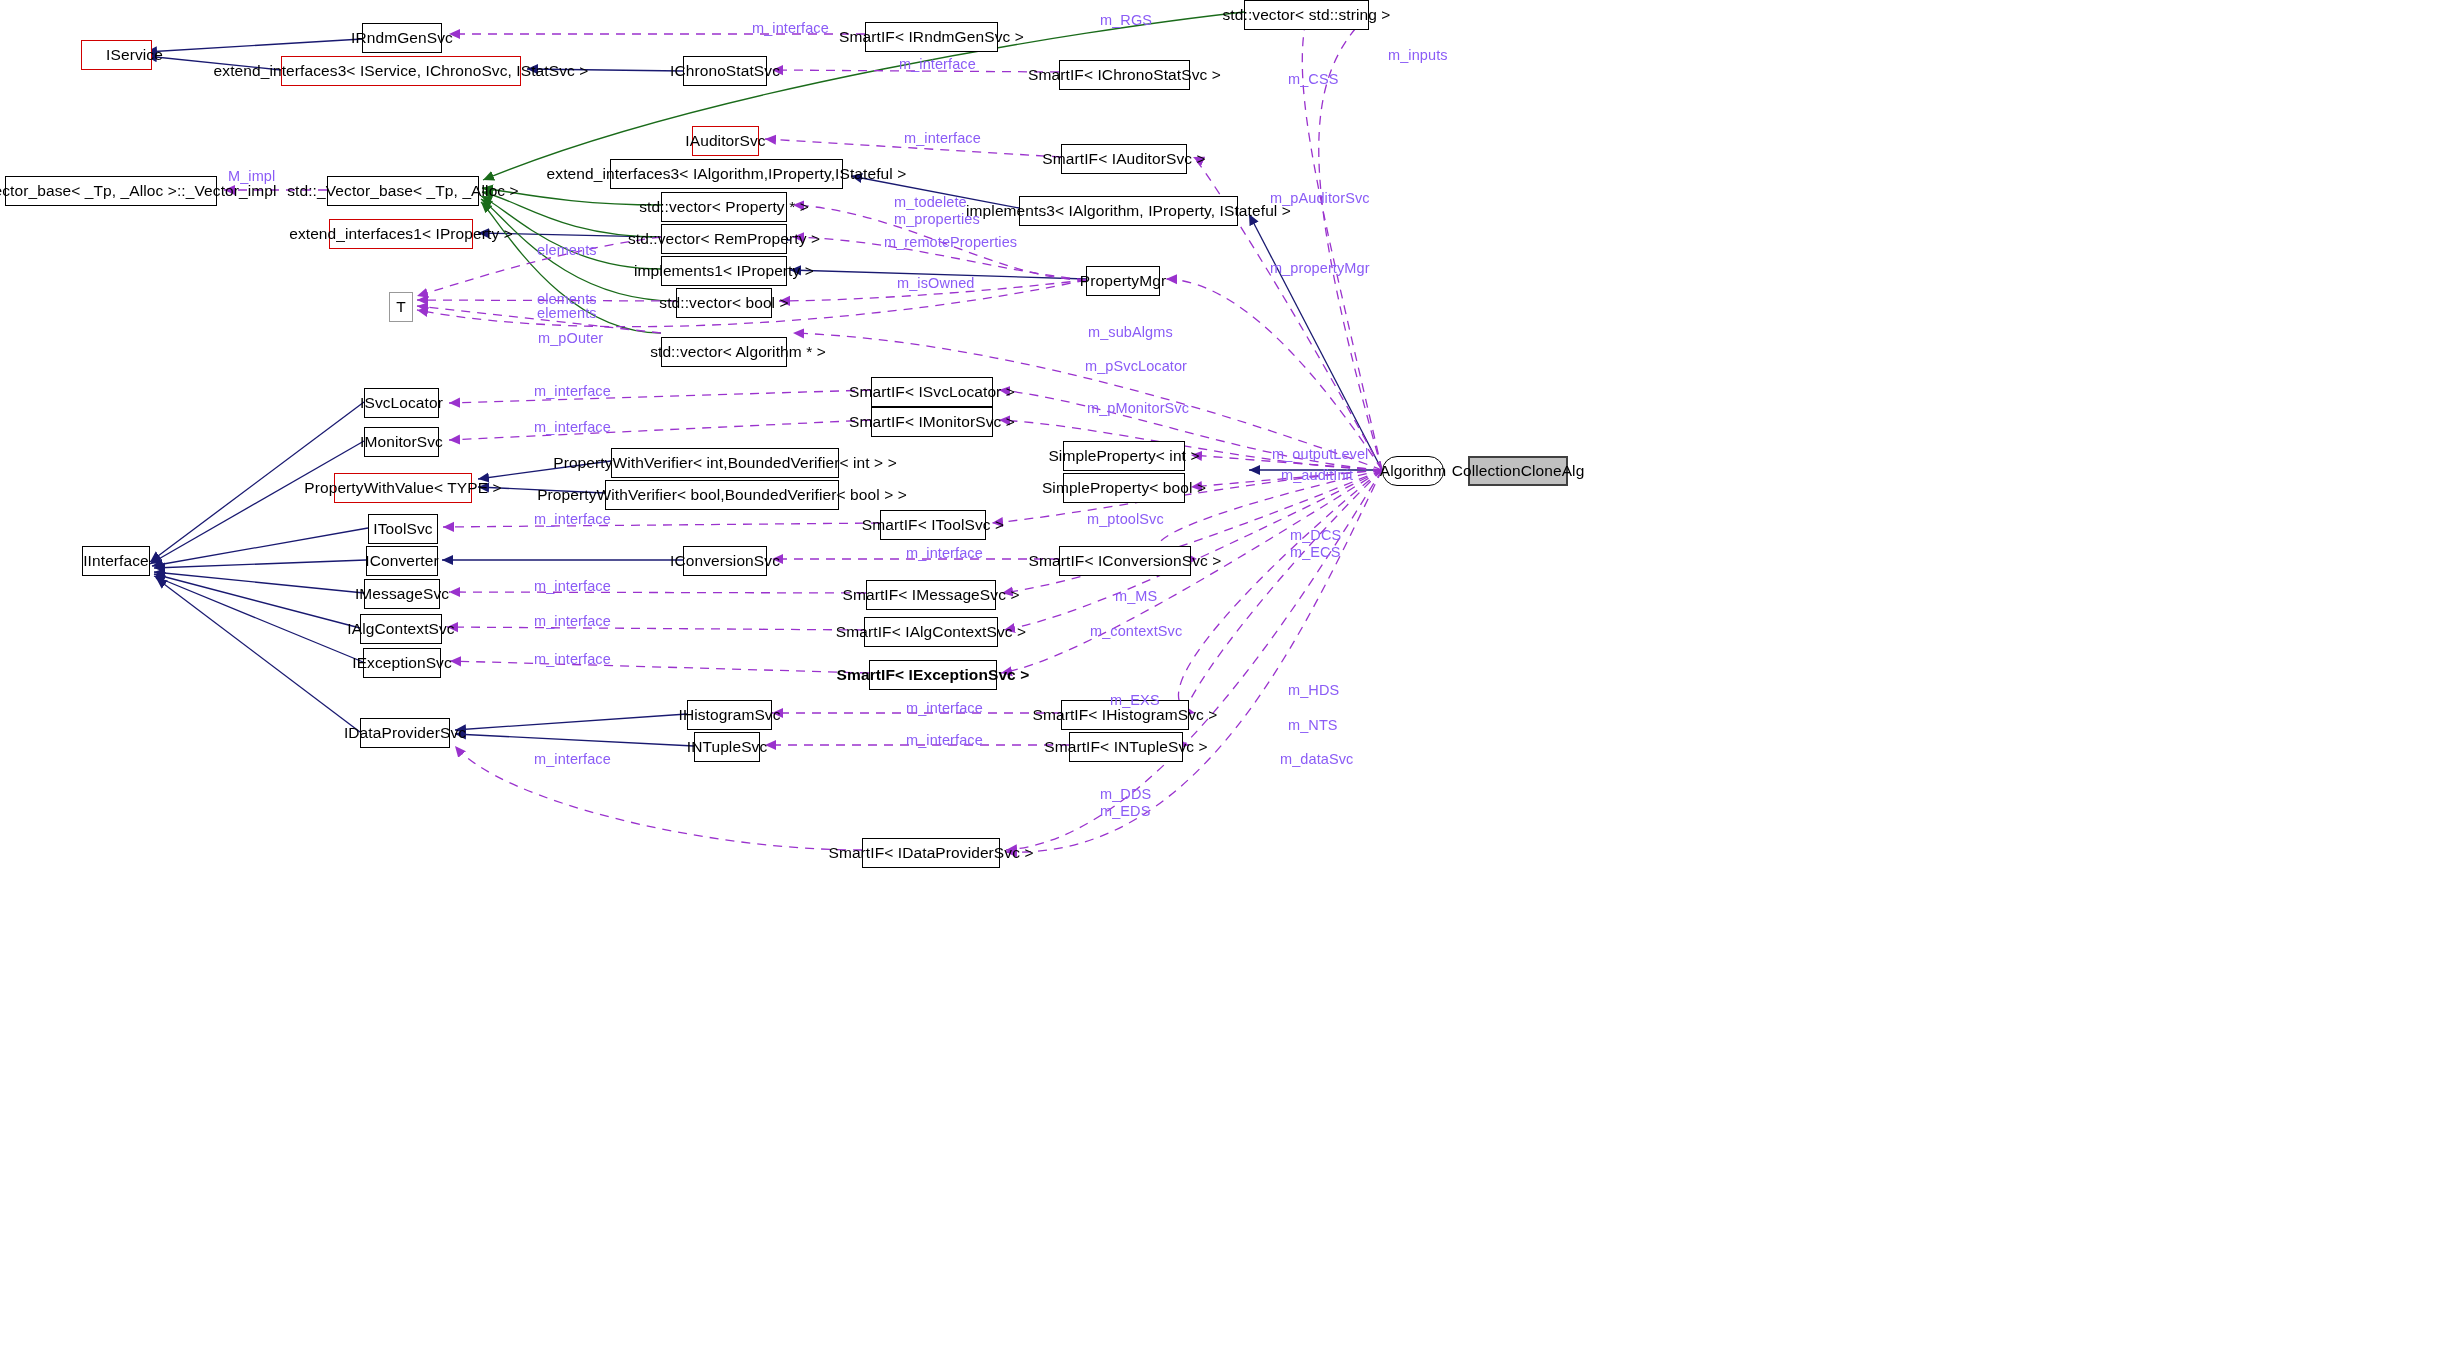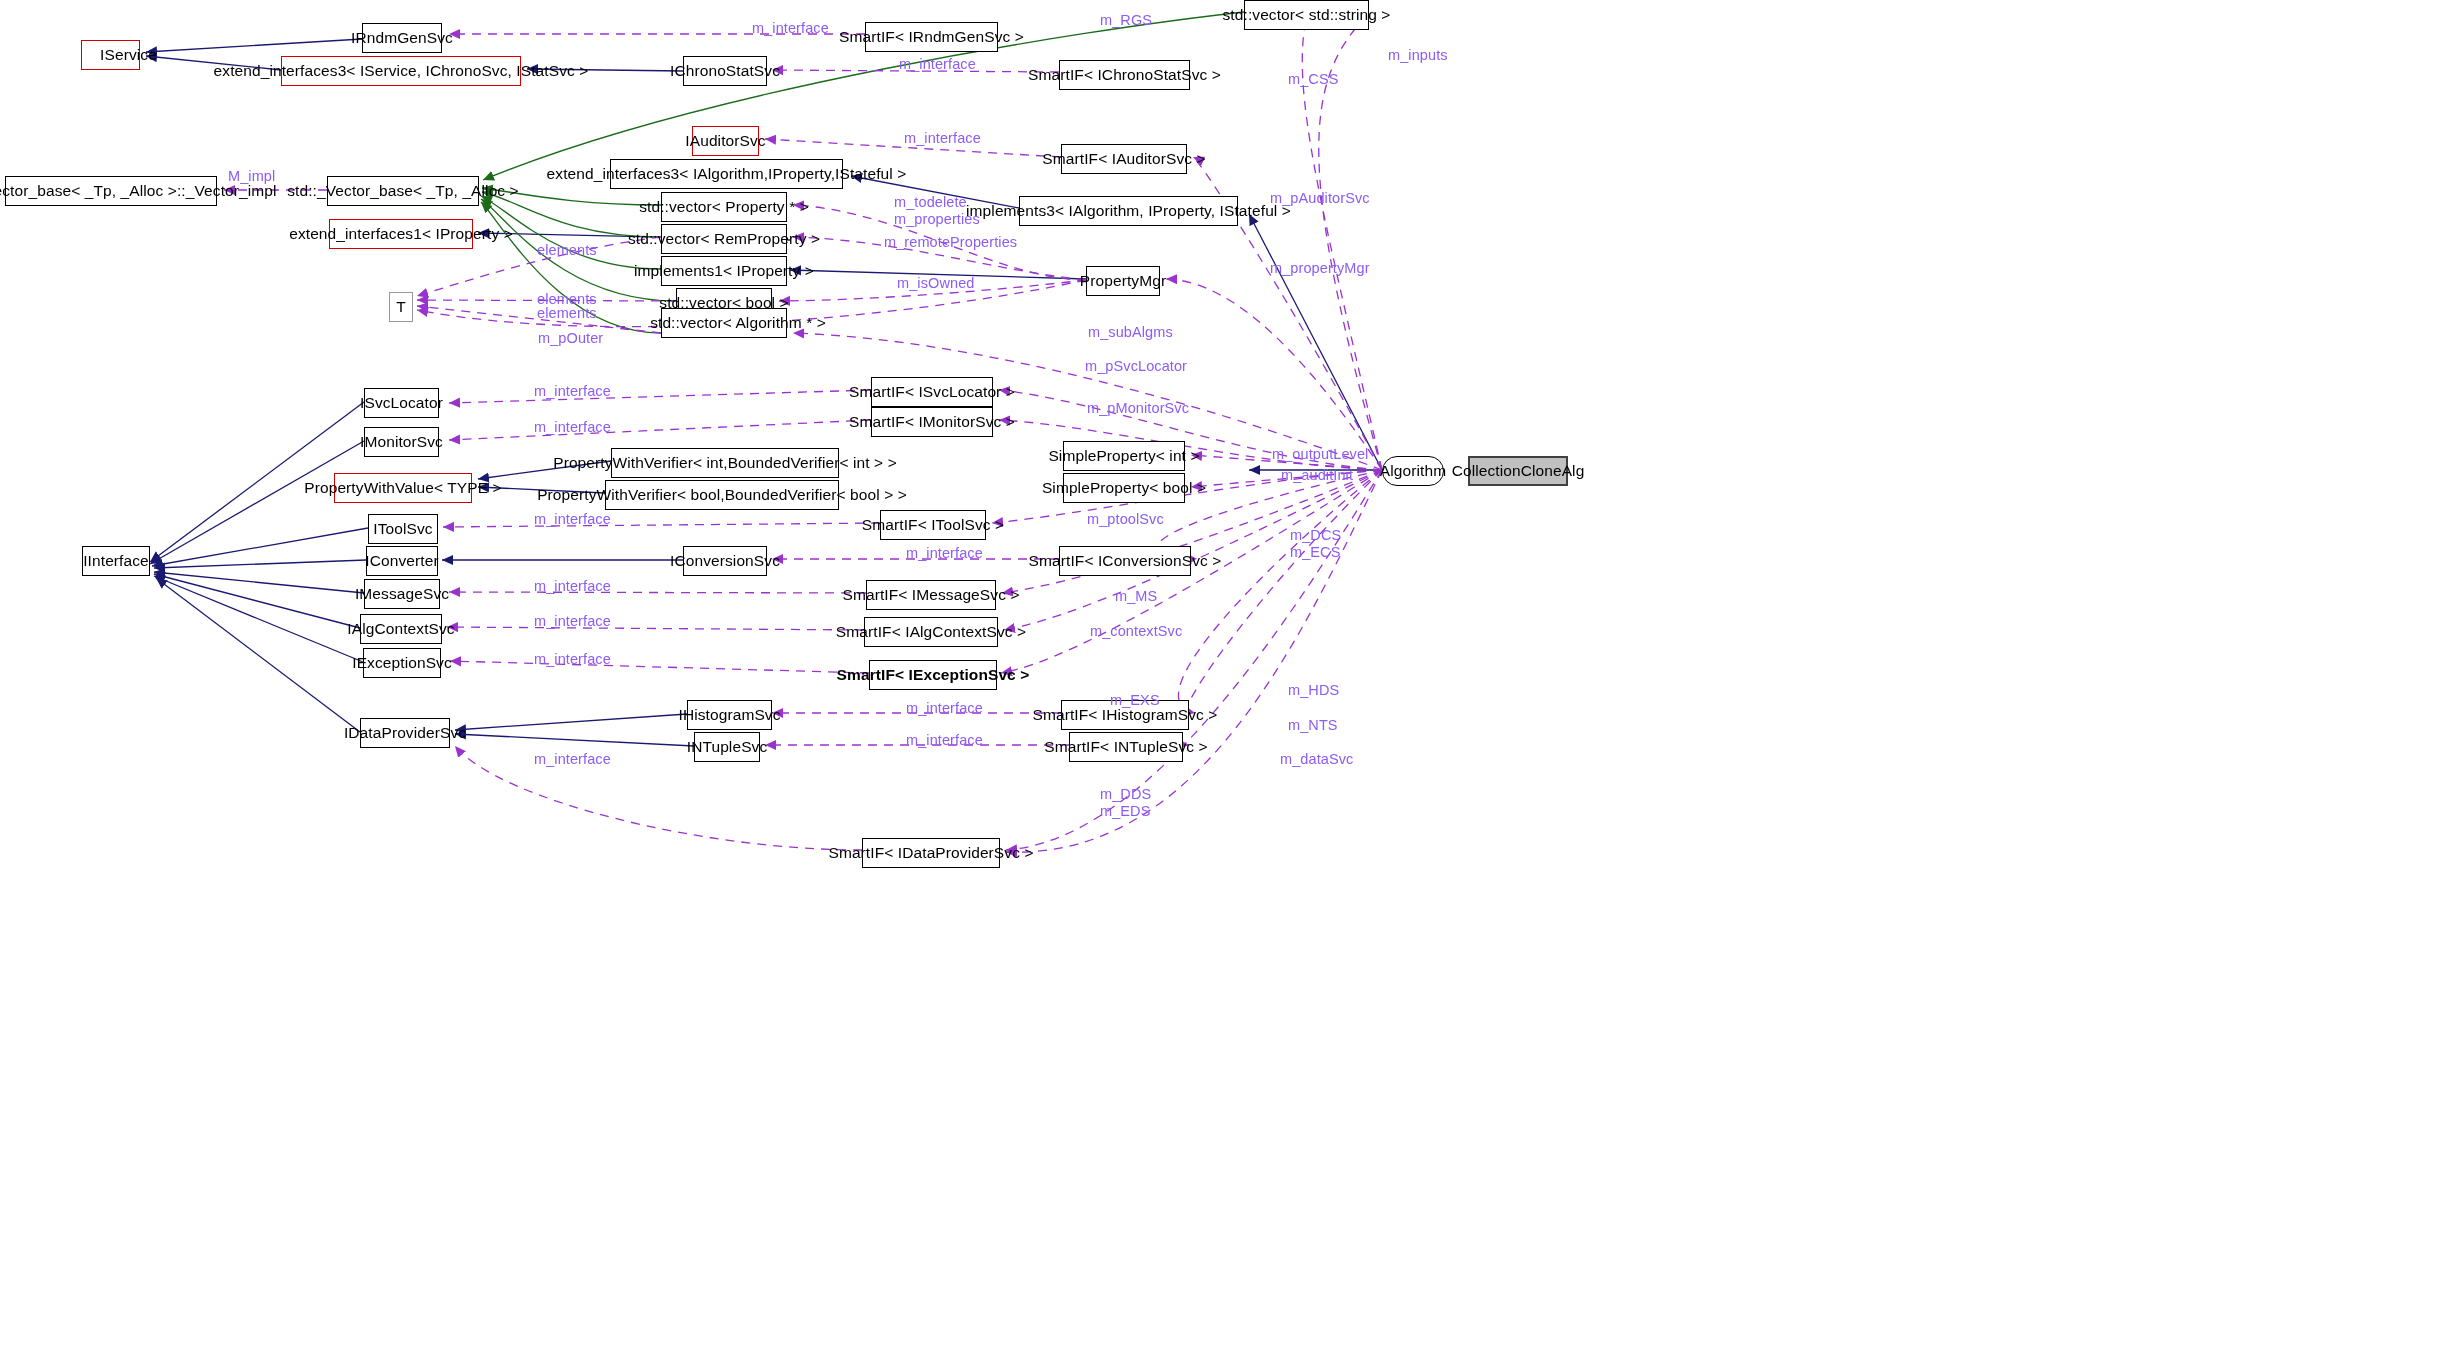--- a/index.html
+++ b/index.html
@@ -146,41 +146,41 @@
       <path d="M1069,745 L765,745"></path>
       <path d="M862,850 C700,850 500,800 455,746"></path>
       <path d="M676,301 L417,300"></path>
       <path d="M661,333 L417,306"></path>
       <path d="M661,237 C560,250 470,280 417,296"></path>
       <path d="M1086,280 C900,320 600,345 417,310"></path>
     </g>
   </svg>
 
   <div class="nodes-layer">
-      <div class="node red" style="left: 81px; top: 40px; width: 59px; padding-left: 44px;">IService</div>
+      <div class="node red" style="left: 81px; top: 40px; width: 71px; padding-left: 44px;">IService</div>
       <div class="node" style="left: 362px; top: 23px; width: 80px;">IRndmGenSvc</div>
       <div class="node red" style="left: 281px; top: 56px; width: 240px;">extend_interfaces3&lt; IService, IChronoSvc, IStatSvc &gt;</div>
       <div class="node" style="left: 683px; top: 56px; width: 84px;">IChronoStatSvc</div>
       <div class="node" style="left: 865px; top: 22px; width: 133px;">SmartIF&lt; IRndmGenSvc &gt;</div>
       <div class="node" style="left: 1059px; top: 60px; width: 131px;">SmartIF&lt; IChronoStatSvc &gt;</div>
       <div class="node" style="left: 1244px; top: 0px; width: 125px;">std::vector&lt; std::string &gt;</div>
       <div class="node red" style="left: 692px; top: 126px; width: 67px;">IAuditorSvc</div>
       <div class="node" style="left: 1061px; top: 144px; width: 126px;">SmartIF&lt; IAuditorSvc &gt;</div>
       <div class="node" style="left: 5px; top: 176px; width: 212px;">std::_Vector_base&lt; _Tp, _Alloc &gt;::_Vector_impl</div>
       <div class="node" style="left: 327px; top: 176px; width: 152px;">std::_Vector_base&lt; _Tp, _Alloc &gt;</div>
       <div class="node" style="left: 610px; top: 159px; width: 233px;">extend_interfaces3&lt; IAlgorithm,IProperty,IStateful &gt;</div>
       <div class="node" style="left: 1019px; top: 196px; width: 219px;">implements3&lt; IAlgorithm, IProperty, IStateful &gt;</div>
       <div class="node" style="left: 661px; top: 192px; width: 126px;">std::vector&lt; Property * &gt;</div>
       <div class="node red" style="left: 329px; top: 219px; width: 144px;">extend_interfaces1&lt; IProperty &gt;</div>
       <div class="node" style="left: 661px; top: 224px; width: 126px;">std::vector&lt; RemProperty &gt;</div>
       <div class="node" style="left: 661px; top: 256px; width: 126px;">implements1&lt; IProperty &gt;</div>
       <div class="node" style="left: 1086px; top: 266px; width: 74px;">PropertyMgr</div>
       <div class="node grey" style="left: 389px; top: 292px; width: 24px;">T</div>
       <div class="node" style="left: 676px; top: 288px; width: 96px;">std::vector&lt; bool &gt;</div>
-      <div class="node" style="left: 661px; top: 308px; width: 126px; padding-left: 36px;">std::vector&lt; Algorithm * &gt;</div>
+      <div class="node" style="left: 661px; top: 337px; width: 126px; padding-left: 36px;">std::vector&lt; Algorithm * &gt;</div>
       <div class="node" style="left: 364px; top: 388px; width: 75px;">ISvcLocator</div>
       <div class="node" style="left: 871px; top: 377px; width: 122px;">SmartIF&lt; ISvcLocator &gt;</div>
       <div class="node" style="left: 364px; top: 427px; width: 75px;">IMonitorSvc</div>
       <div class="node" style="left: 871px; top: 407px; width: 122px;">SmartIF&lt; IMonitorSvc &gt;</div>
       <div class="node" style="left: 611px; top: 448px; width: 228px;">PropertyWithVerifier&lt; int,BoundedVerifier&lt; int &gt; &gt;</div>
       <div class="node" style="left: 1063px; top: 441px; width: 122px;">SimpleProperty&lt; int &gt;</div>
       <div class="node red" style="left: 334px; top: 473px; width: 138px;">PropertyWithValue&lt; TYPE &gt;</div>
       <div class="node" style="left: 605px; top: 480px; width: 234px;">PropertyWithVerifier&lt; bool,BoundedVerifier&lt; bool &gt; &gt;</div>
       <div class="node" style="left: 1063px; top: 473px; width: 122px;">SimpleProperty&lt; bool &gt;</div>
       <div class="node" style="left: 368px; top: 514px; width: 70px;">IToolSvc</div>

